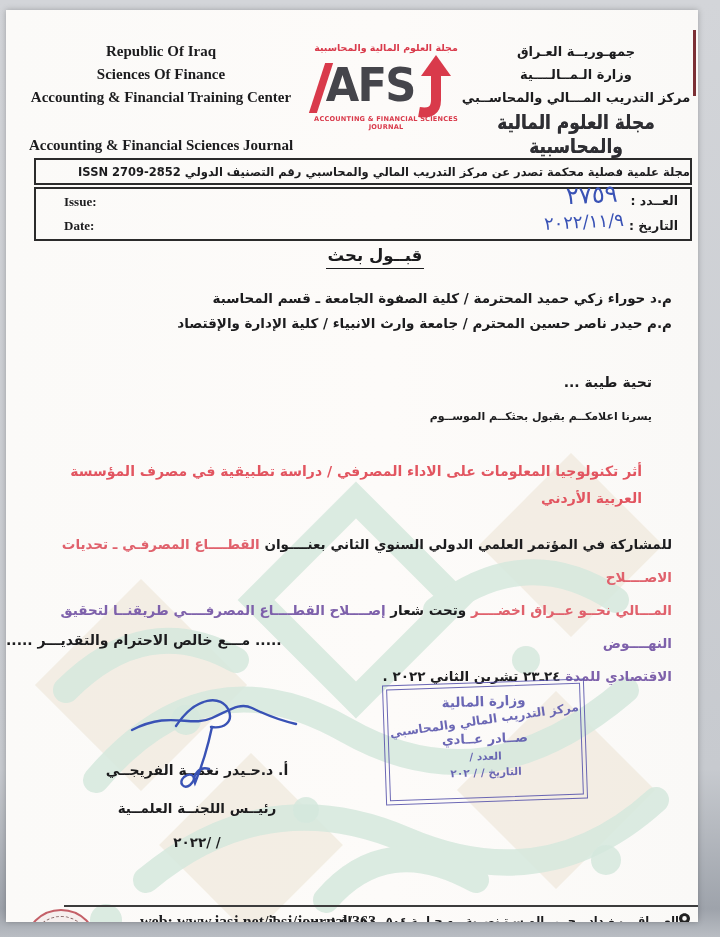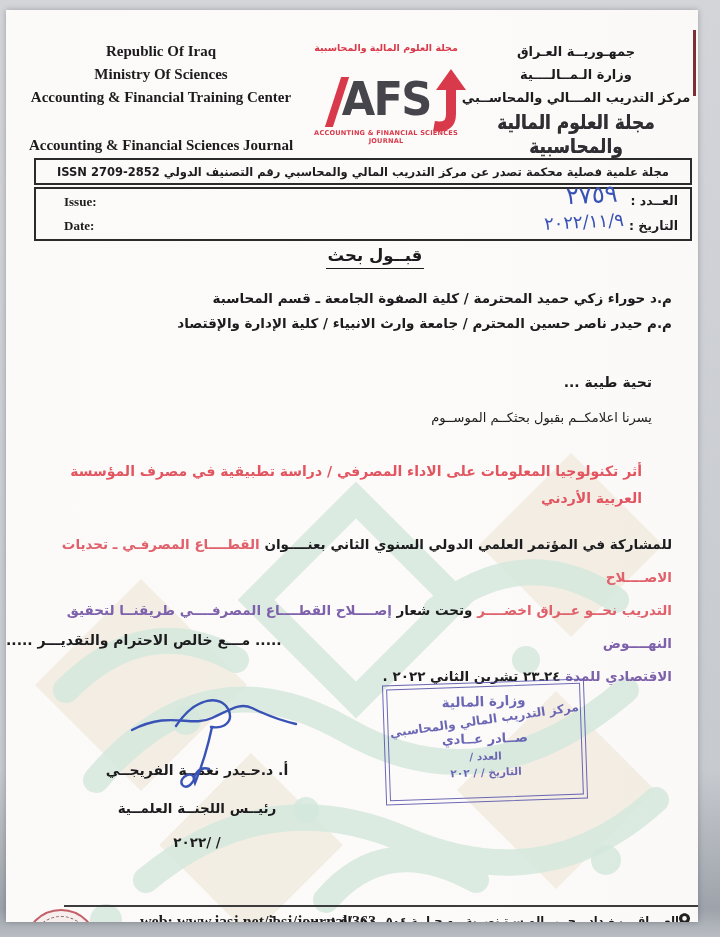--- a/index.html
+++ b/index.html
@@ -21,42 +21,42 @@
 
   
   .wm { left:0; top:350px; width:692px; height:562px; z-index:0; pointer-events:none; }
   .scanline { left:687px; top:20px; width:3px; height:66px; background:#7c2f34; z-index:3; }
 
   
   .hdr-en { left:16px; top:30px; width:278px; text-align:center; font-size:15px; line-height:23px; z-index:1; }
   .hdr-en .journal { margin-top:25px; }
   .logo { left:296px; top:32px; width:168px; text-align:center; z-index:1; }
   .logo-ar { color:#d93a4b; font-size:9.5px; font-weight:bold; }
-  .logo-row { display:flex; align-items:flex-start; justify-content:flex-end; height:66px; margin-top:16px; }
+  .logo-row { display:flex; align-items:flex-start; justify-content:center; height:66px; margin-top:2px; }
   .logo-slash { width:8px; height:50px; background:#d93a4b; transform:skewX(-18deg); margin:8px -3px 0 0; }
   .logo-letters { font-size:47px; font-weight:800; color:#45454b; letter-spacing:-2px; line-height:60px; transform:scaleX(.92); }
   .logo-tag { color:#d93a4b; font-size:6.6px; font-weight:bold; letter-spacing:.2px; margin-top:-6px; }
   .hdr-ar { left:452px; top:30px; width:236px; text-align:center; font-size:13px; line-height:23px; z-index:1; }
   .callig { left:452px; top:104px; width:236px; text-align:center; font-size:17px; font-weight:bold; color:#2e2e33;
             transform:scaleY(1.18); text-shadow:0 0 .6px #444; z-index:1; }
 
   
   .issn { left:28px; top:148px; width:658px; height:27px; border:2px solid #2b2b2b; line-height:24px;
-          text-align:center; font-size:11.5px; font-weight:bold; z-index:1; }
+          font-size:11.5px; font-weight:bold; z-index:1; }
   .refbox { left:28px; top:177px; width:658px; height:54px; border:2px solid #2b2b2b; z-index:1; }
   .lbl-en { left:28px; font-size:13px; }
   .lbl-ar { right:12px; font-size:12.5px; }
   .hand { color:#3952b5; z-index:2; transform:rotate(-3deg); font-weight:normal; }
 
   
   .title { left:0; right:0; top:236px; text-align:center; font-size:16.5px; font-weight:bold; z-index:1;padding-left:46px; }
   .title span { border-bottom:1.6px solid #1c1c1e; padding:0 2px 3px; }
   .recips { right:26px; top:276px; width:644px; text-align:right; font-size:13.5px; line-height:24.5px; font-weight:bold; z-index:1; }
   .greet { right:46px; top:364px; font-size:14px; font-weight:bold; z-index:1; }
-  .announce { right:46px; top:400px; font-size:13px; font-weight:normal; z-index:1; }
+  .announce { right:46px; top:400px; font-size:11px; font-weight:bold; z-index:1; }
   .ptitle { left:56px; right:56px; top:448px; font-size:14px; font-weight:bold; line-height:27px; color:#e25560; z-index:1; }
   .conf { right:26px; left:28px; top:518px; text-align:right; font-size:13.5px; font-weight:bold; line-height:33px; z-index:1; }
   .red { color:#e0616c; }
   .purple { color:#7e61ab; }
   .dark { color:#1c1c1e; }
   .regards { left:0; right:30px; top:622px; text-align:left; font-size:14px; font-weight:bold; z-index:1; }
 
   
   .stamp { left:378px; top:672px; width:202px; height:120px; border:1.6px solid #5b57ad; transform:rotate(-2deg);
            color:#5b57ad; z-index:2; opacity:.9; }
@@ -108,21 +108,21 @@
       <circle cx="300" cy="450" r="13"></circle>
         <circle cx="600" cy="500" r="15"></circle>
       <circle cx="100" cy="560" r="16"></circle>
     </g>
   </svg>
 
   <div class="abs scanline"></div>
 
   <div class="abs hdr-en serif b">
     <div>Republic Of Iraq</div>
-    <div>Ministry Of Sciences</div>
+    <div>Sciences Of Finance</div>
     <div>Accounting &amp; Financial Training Center</div>
     <div class="journal">Accounting &amp; Financial Sciences Journal</div>
   </div>
 
   <div class="abs logo">
     <div class="logo-ar rtl">مجلة العلوم المالية والمحاسبية</div>
     <div class="logo-row">
       <div class="logo-slash"></div>
       <div class="logo-letters">AFS</div>
       <svg width="38" height="66" viewBox="0 0 38 66" style="margin-left:-2px">
@@ -161,21 +161,21 @@
   <div class="abs greet rtl">تحية طيبة  ...</div>
   <div class="abs announce rtl">يسرنا اعلامكــم بقبول بحثكــم الموســوم</div>
 
   <div class="abs ptitle rtl">أثر تكنولوجيا المعلومات على الاداء المصرفي / دراسة تطبيقية في مصرف المؤسسة العربية الأردني</div>
 
   <div class="abs conf rtl">
     <div>
       <span class="dark">للمشاركة  في المؤتمر العلمي الدولي السنوي الثاني بعنــــوان </span><span class="red">القطــــاع المصرفـي ـ تحديات الاصــــلاح</span>
     </div>
     <div>
-      <span class="red">التدريب نحــو عــراق اخضــــر </span><span class="dark">وتحت شعار </span><span class="purple"> إصــــلاح القطــــاع المصرفــــي طريقنــا  لتحقيق النهــــوض</span>
+      <span class="red">المـــالي نحــو عــراق اخضــــر </span><span class="dark">وتحت شعار </span><span class="purple"> إصــــلاح القطــــاع المصرفــــي طريقنــا  لتحقيق النهــــوض</span>
     </div>
     <div>
       <span class="purple">الاقتصادي للمدة  </span><span class="dark">‭٢٣ـ٢٤‬ تشرين الثاني ٢٠٢٢ .</span>
     </div>
   </div>
 
   <div class="abs regards rtl">..... مـــع خالص الاحترام  والتقديـــر .....</div>
 
   <div class="abs stamp">
     <div class="stamp-in rtl">

